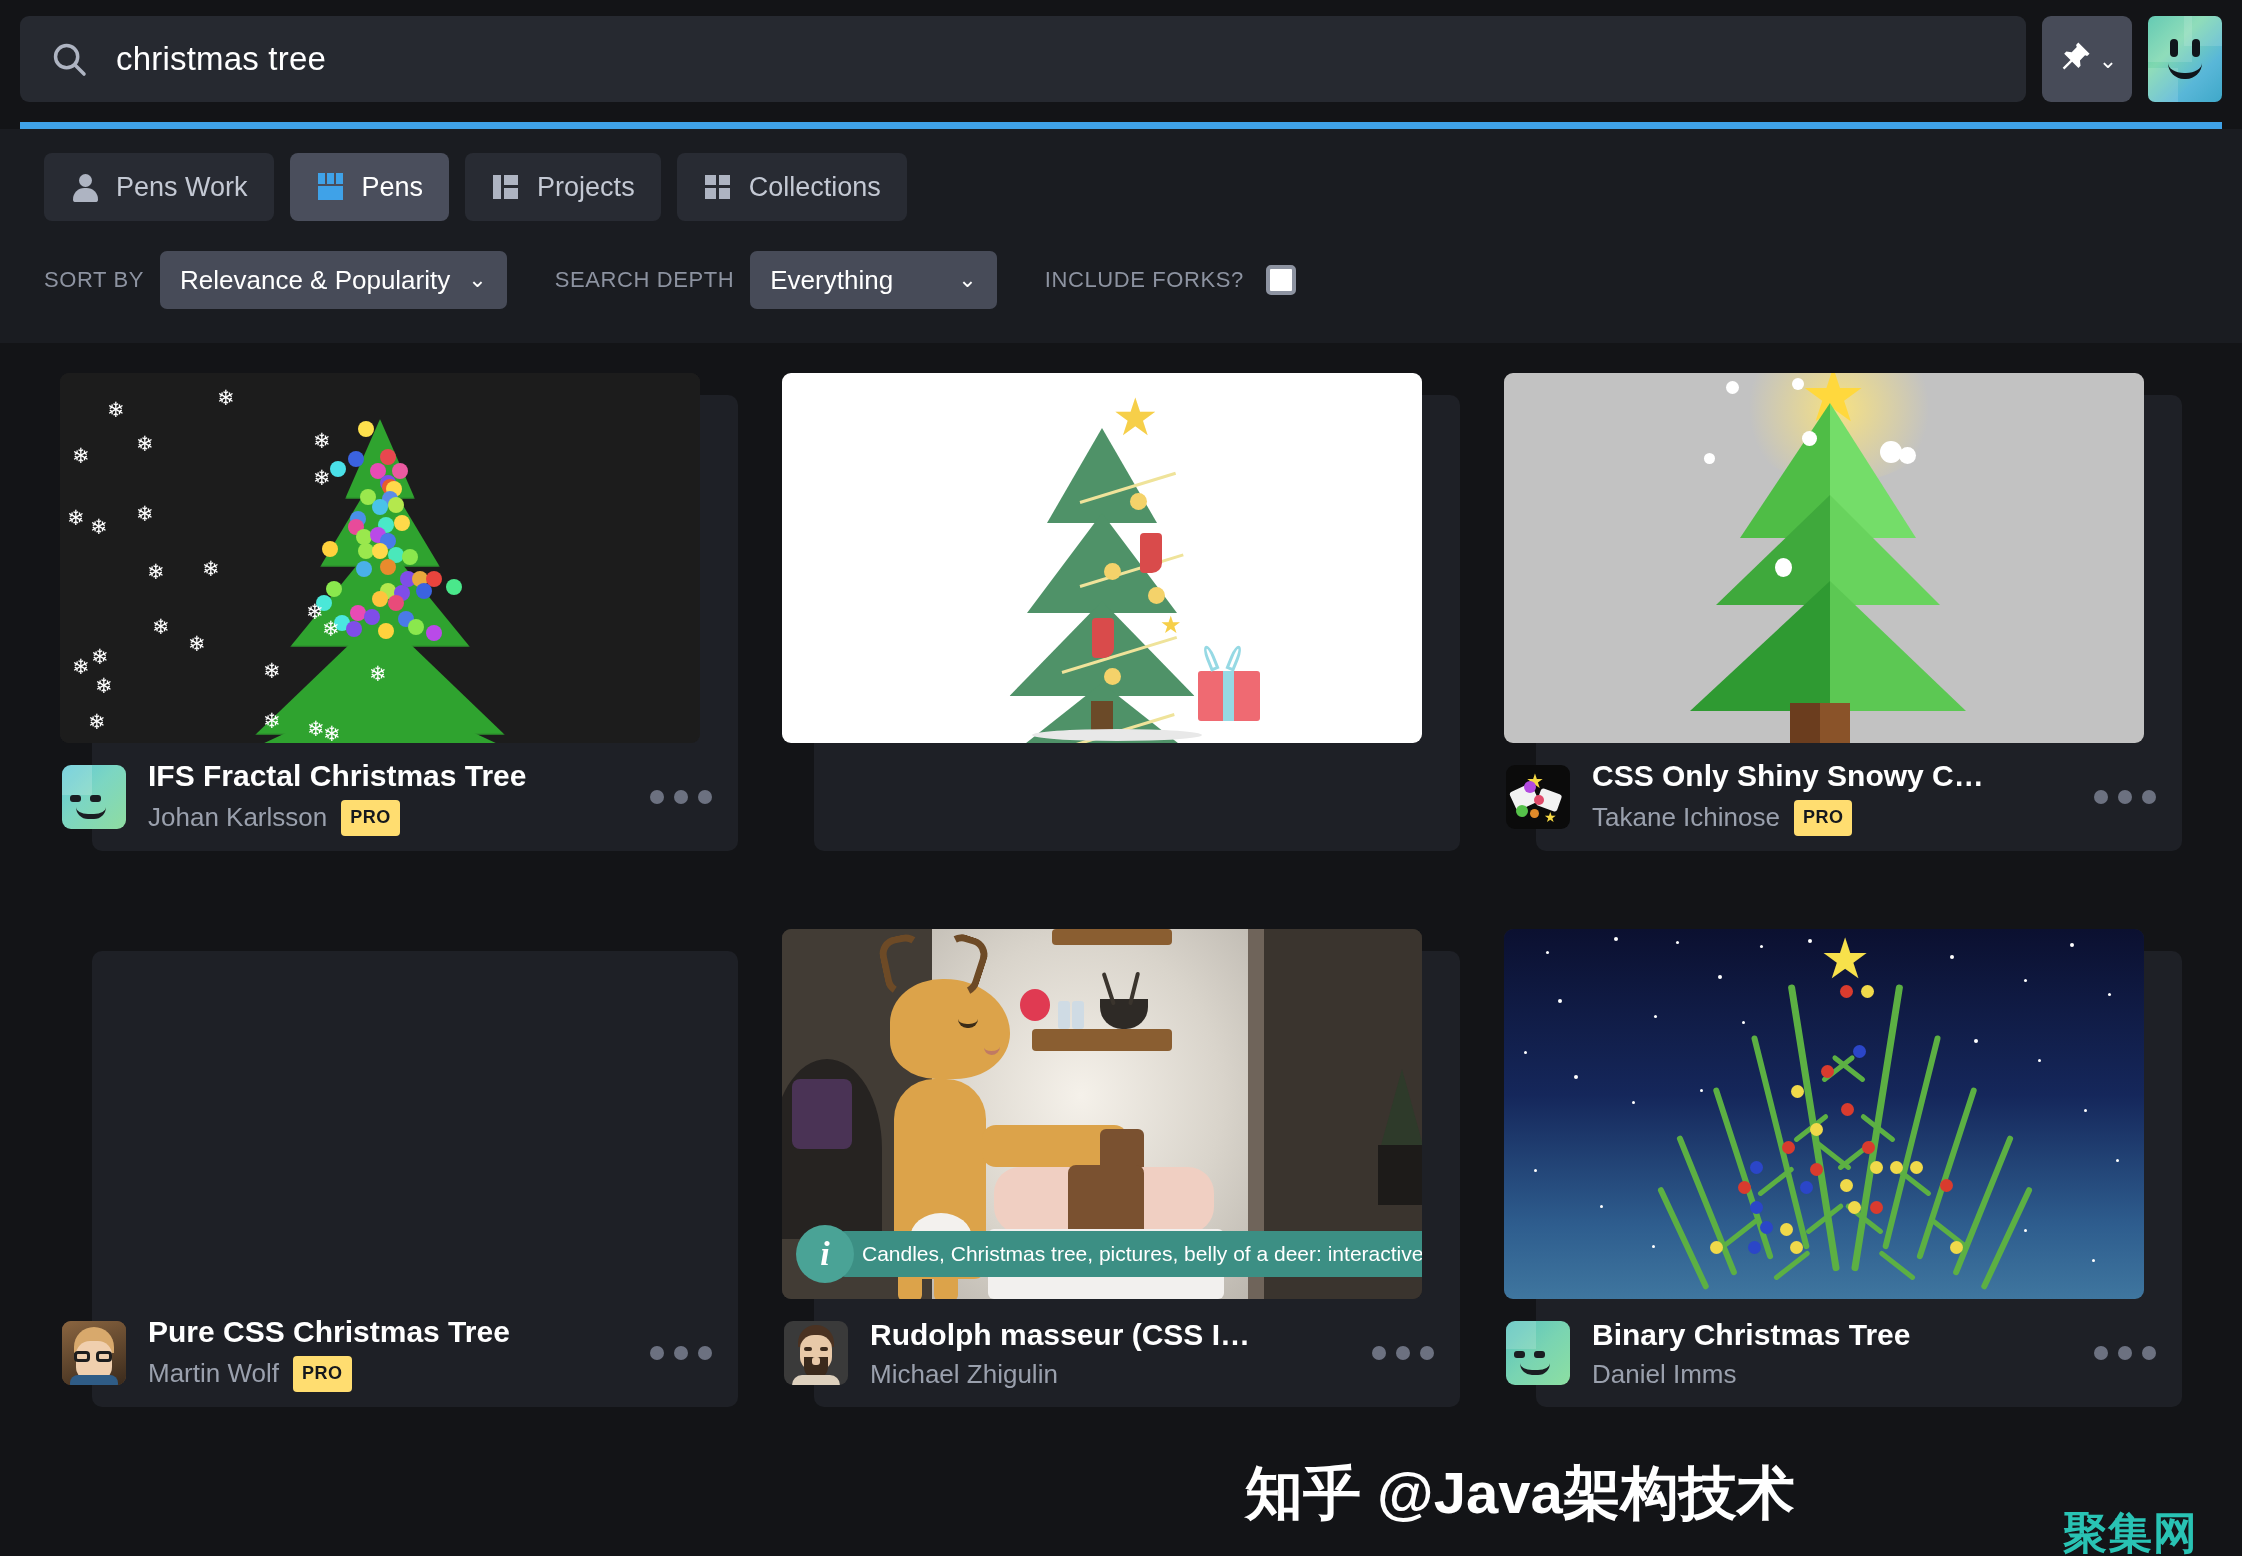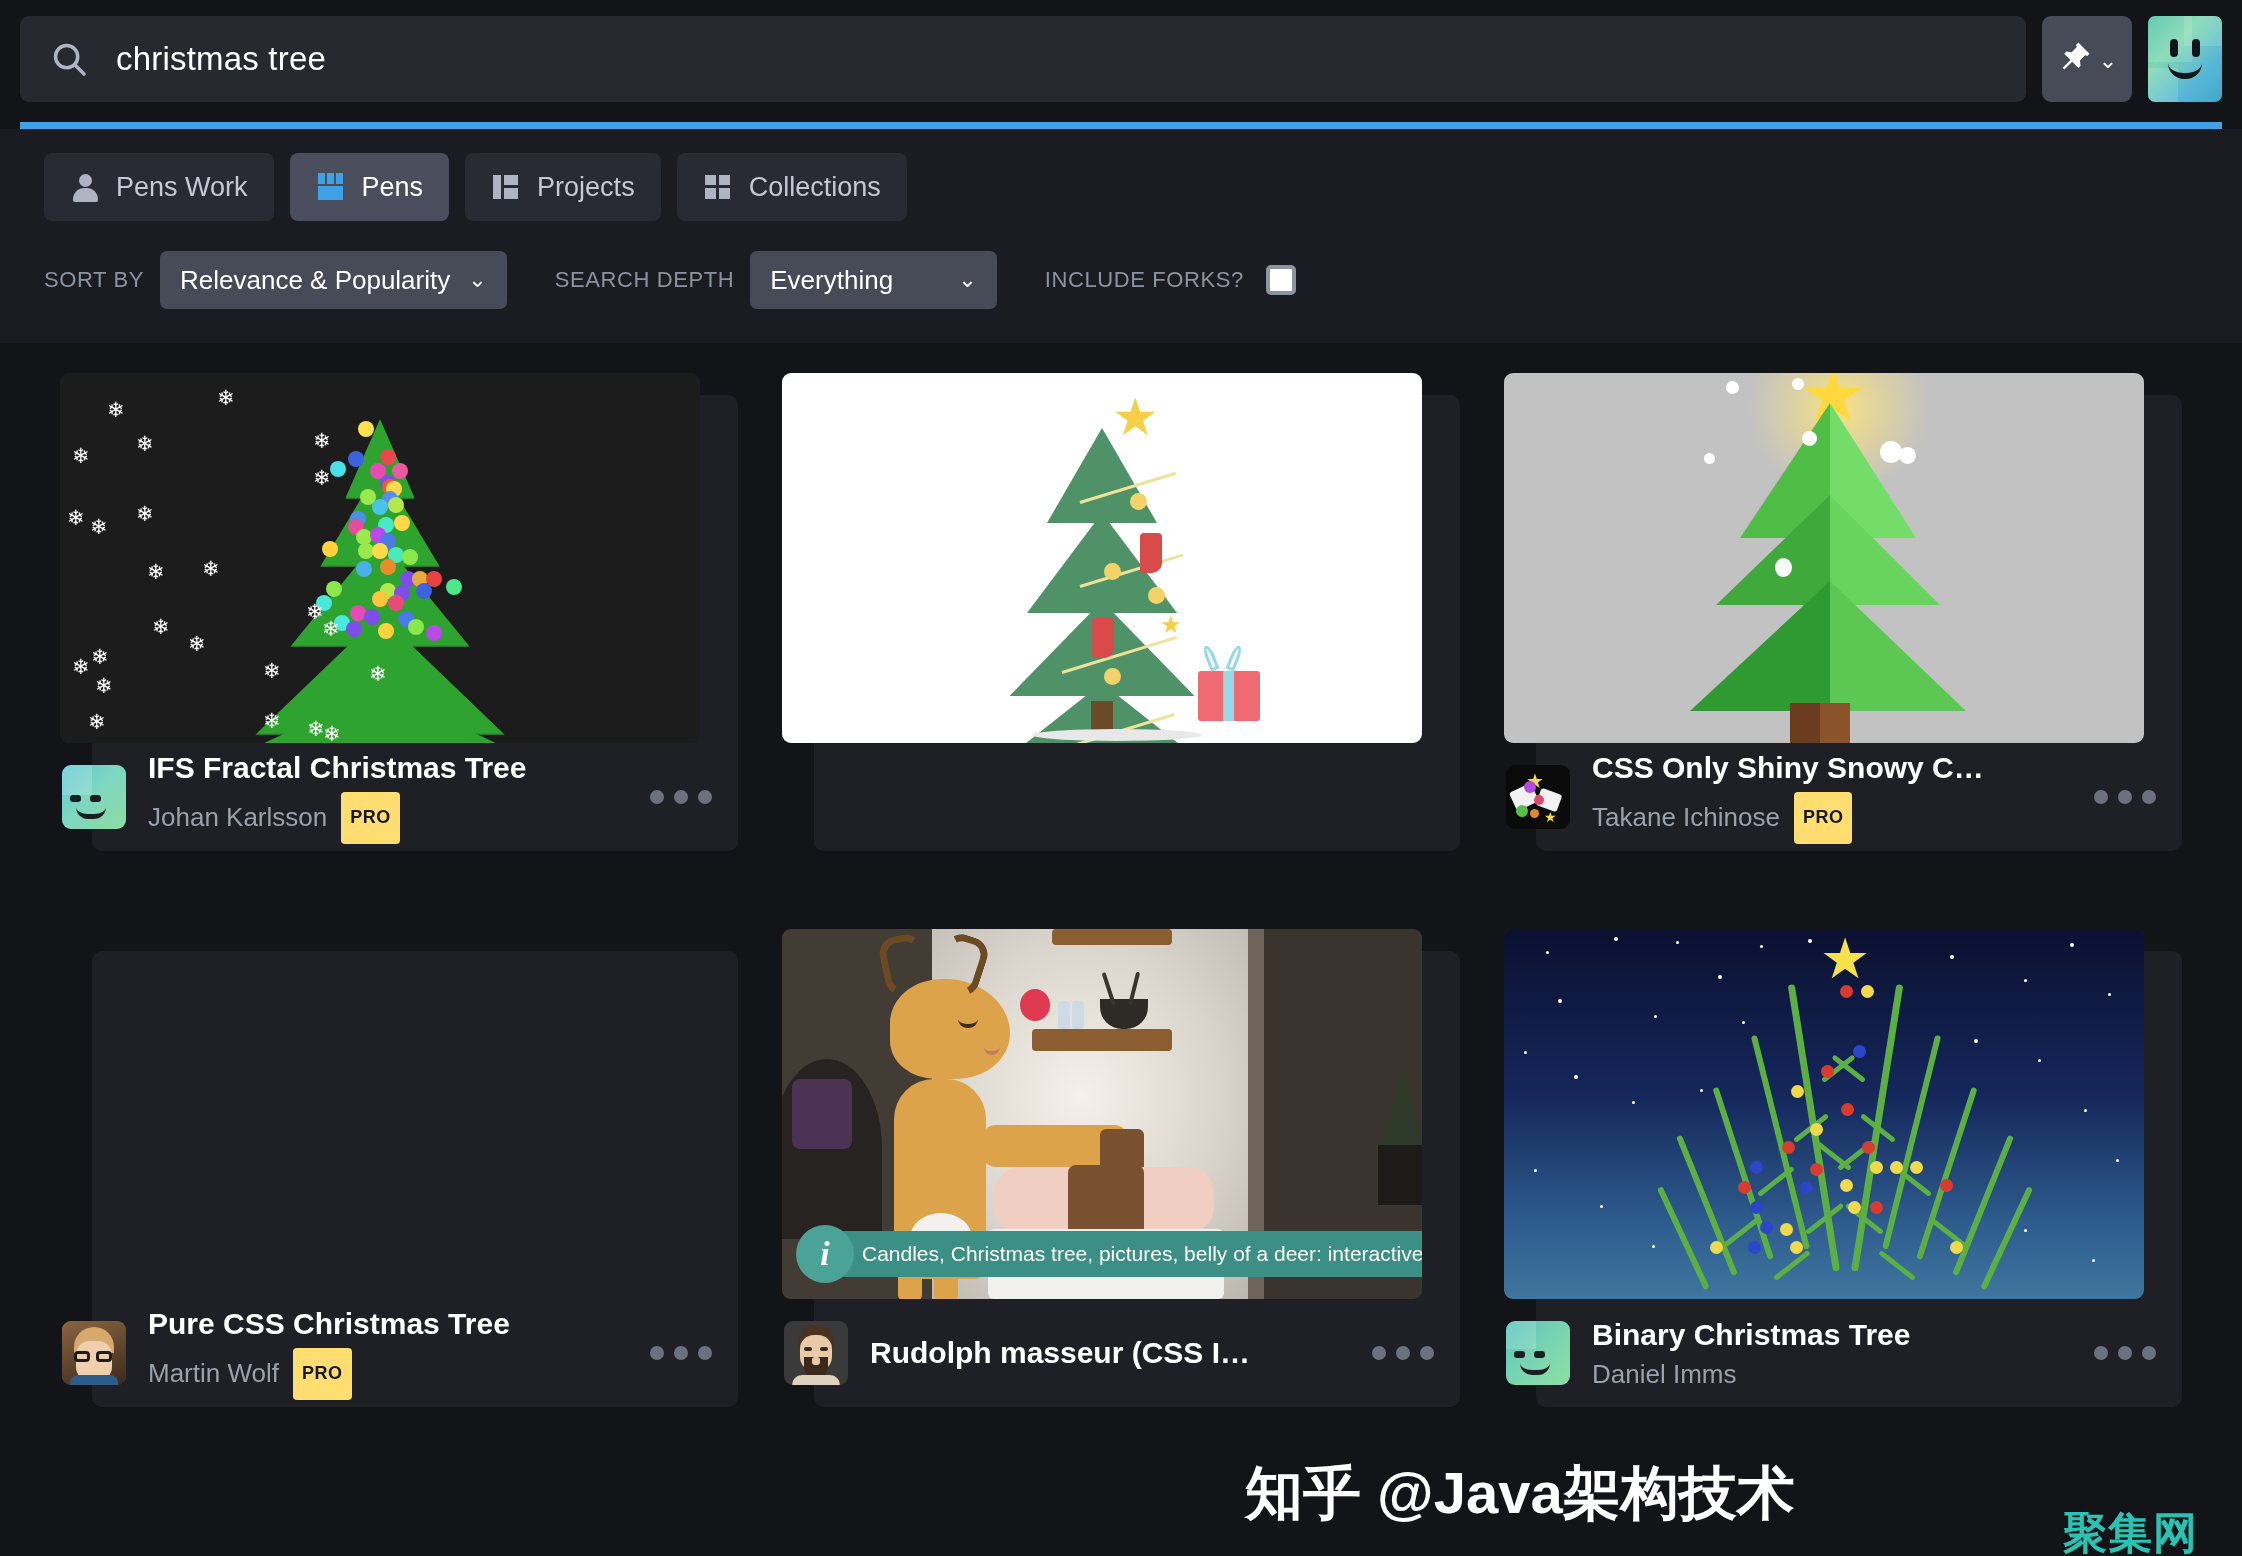--- a/index.html
+++ b/index.html
@@ -222,21 +222,21 @@
     color: #9aa0ad;
     font-size: 26px;
     white-space: nowrap;
   }
   .pro-badge {
     background: #ffdd70;
     color: #15181d;
     font-size: 18px;
     font-weight: bold;
     letter-spacing: 0.5px;
-    padding: 14px 9px;
+    padding: 6px 9px;
     border-radius: 4px;
     line-height: 1.3;
   }
   .dots { display: flex; gap: 10px; flex: none; margin-left: 16px; }
   .dots i { width: 14px; height: 14px; border-radius: 50%; background: #6c7180; display:block; }
 
   
   .art { position:absolute; inset:0; }
 
   
@@ -727,20 +727,23 @@
         <div style="position:absolute;left:14px;top:4px;width:36px;height:22px;background:#4a3222;border-radius:18px 18px 0 0;"></div>
         <div style="position:absolute;left:16px;top:14px;width:32px;height:36px;background:#e8c9a8;border-radius:14px;"></div>
         <div style="position:absolute;left:20px;top:26px;width:8px;height:4px;background:#3b2a1c;border-radius:2px;"></div>
         <div style="position:absolute;left:36px;top:26px;width:8px;height:4px;background:#3b2a1c;border-radius:2px;"></div>
         <div style="position:absolute;left:20px;top:36px;width:24px;height:22px;background:#3b2a1c;border-radius:0 0 14px 14px;"></div>
         <div style="position:absolute;left:28px;top:36px;width:8px;height:8px;background:#e8c9a8;border-radius:3px;"></div>
         <div style="position:absolute;left:8px;top:54px;width:48px;height:12px;background:#ddd0bd;border-radius:10px 10px 0 0;"></div>
       </div>
       <div class="meta-text">
         <div class="meta-title">Rudolph masseur (CSS I…</div>
+        <div class="meta-sub">
+          <span class="meta-author">Michael Zhigulin</span>
+        </div>
       </div>
       <span class="dots">
           <i></i>
           <i></i>
           <i></i>
         </span>
     </div>
   </div>
 
   <div class="card">

